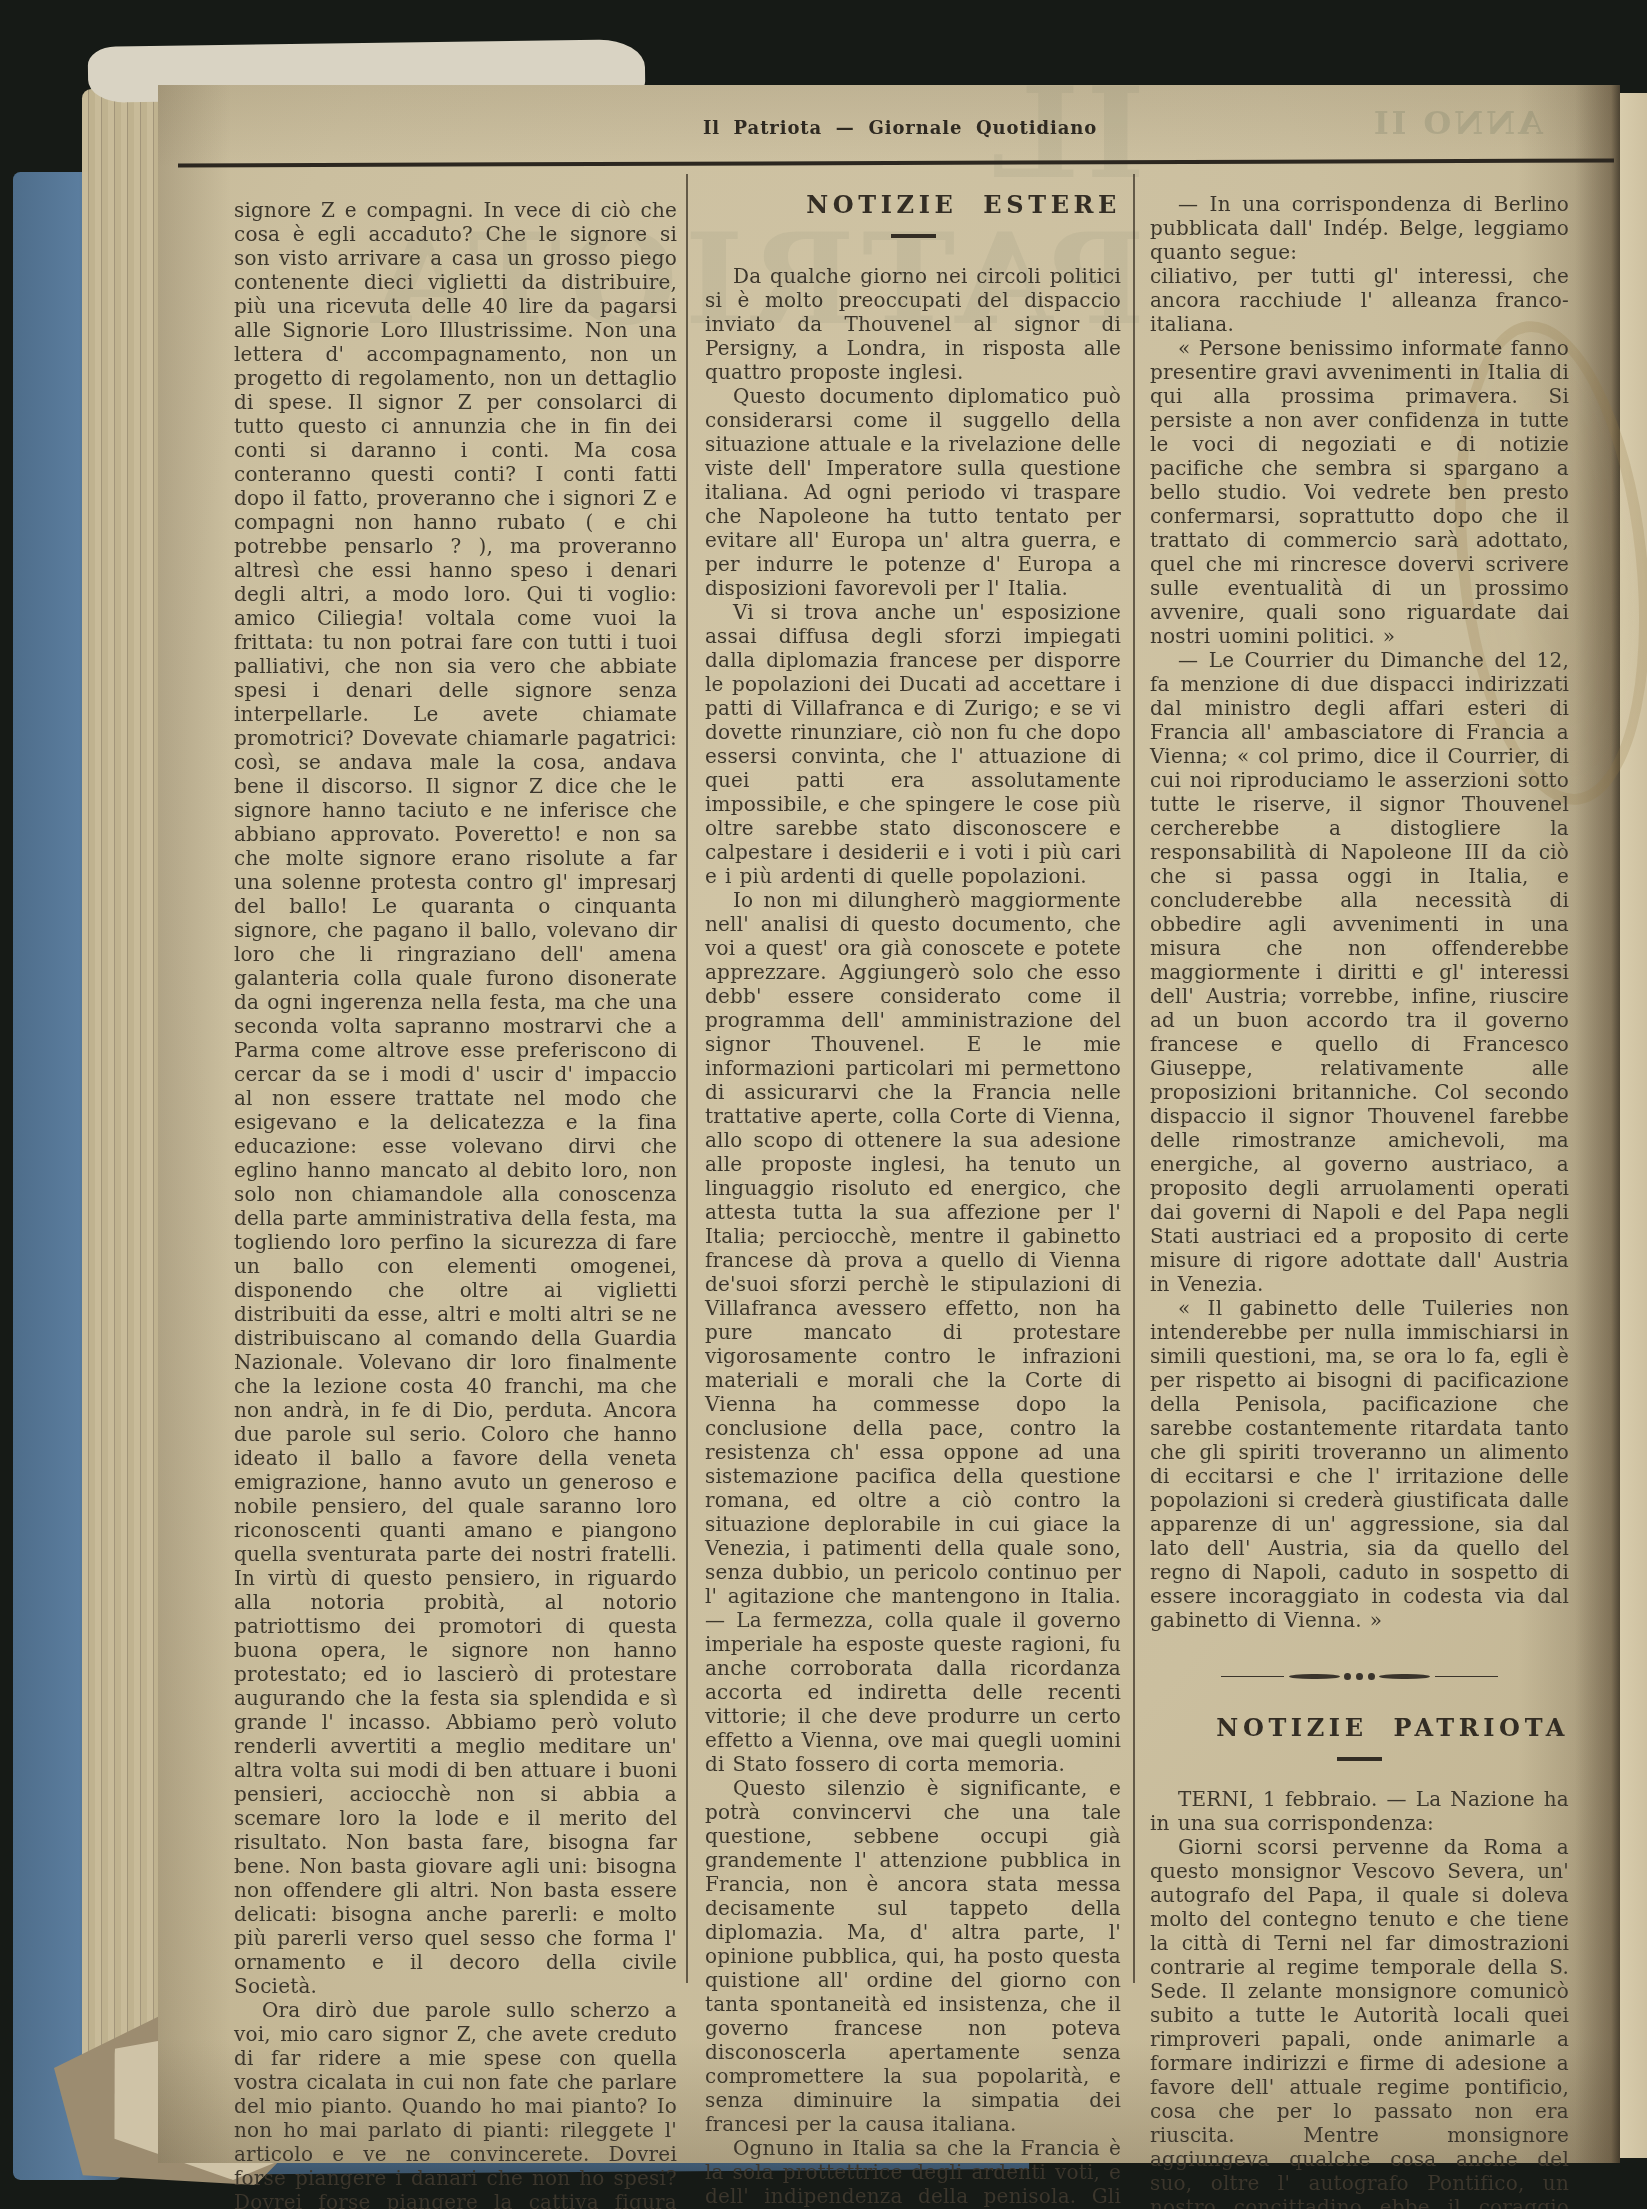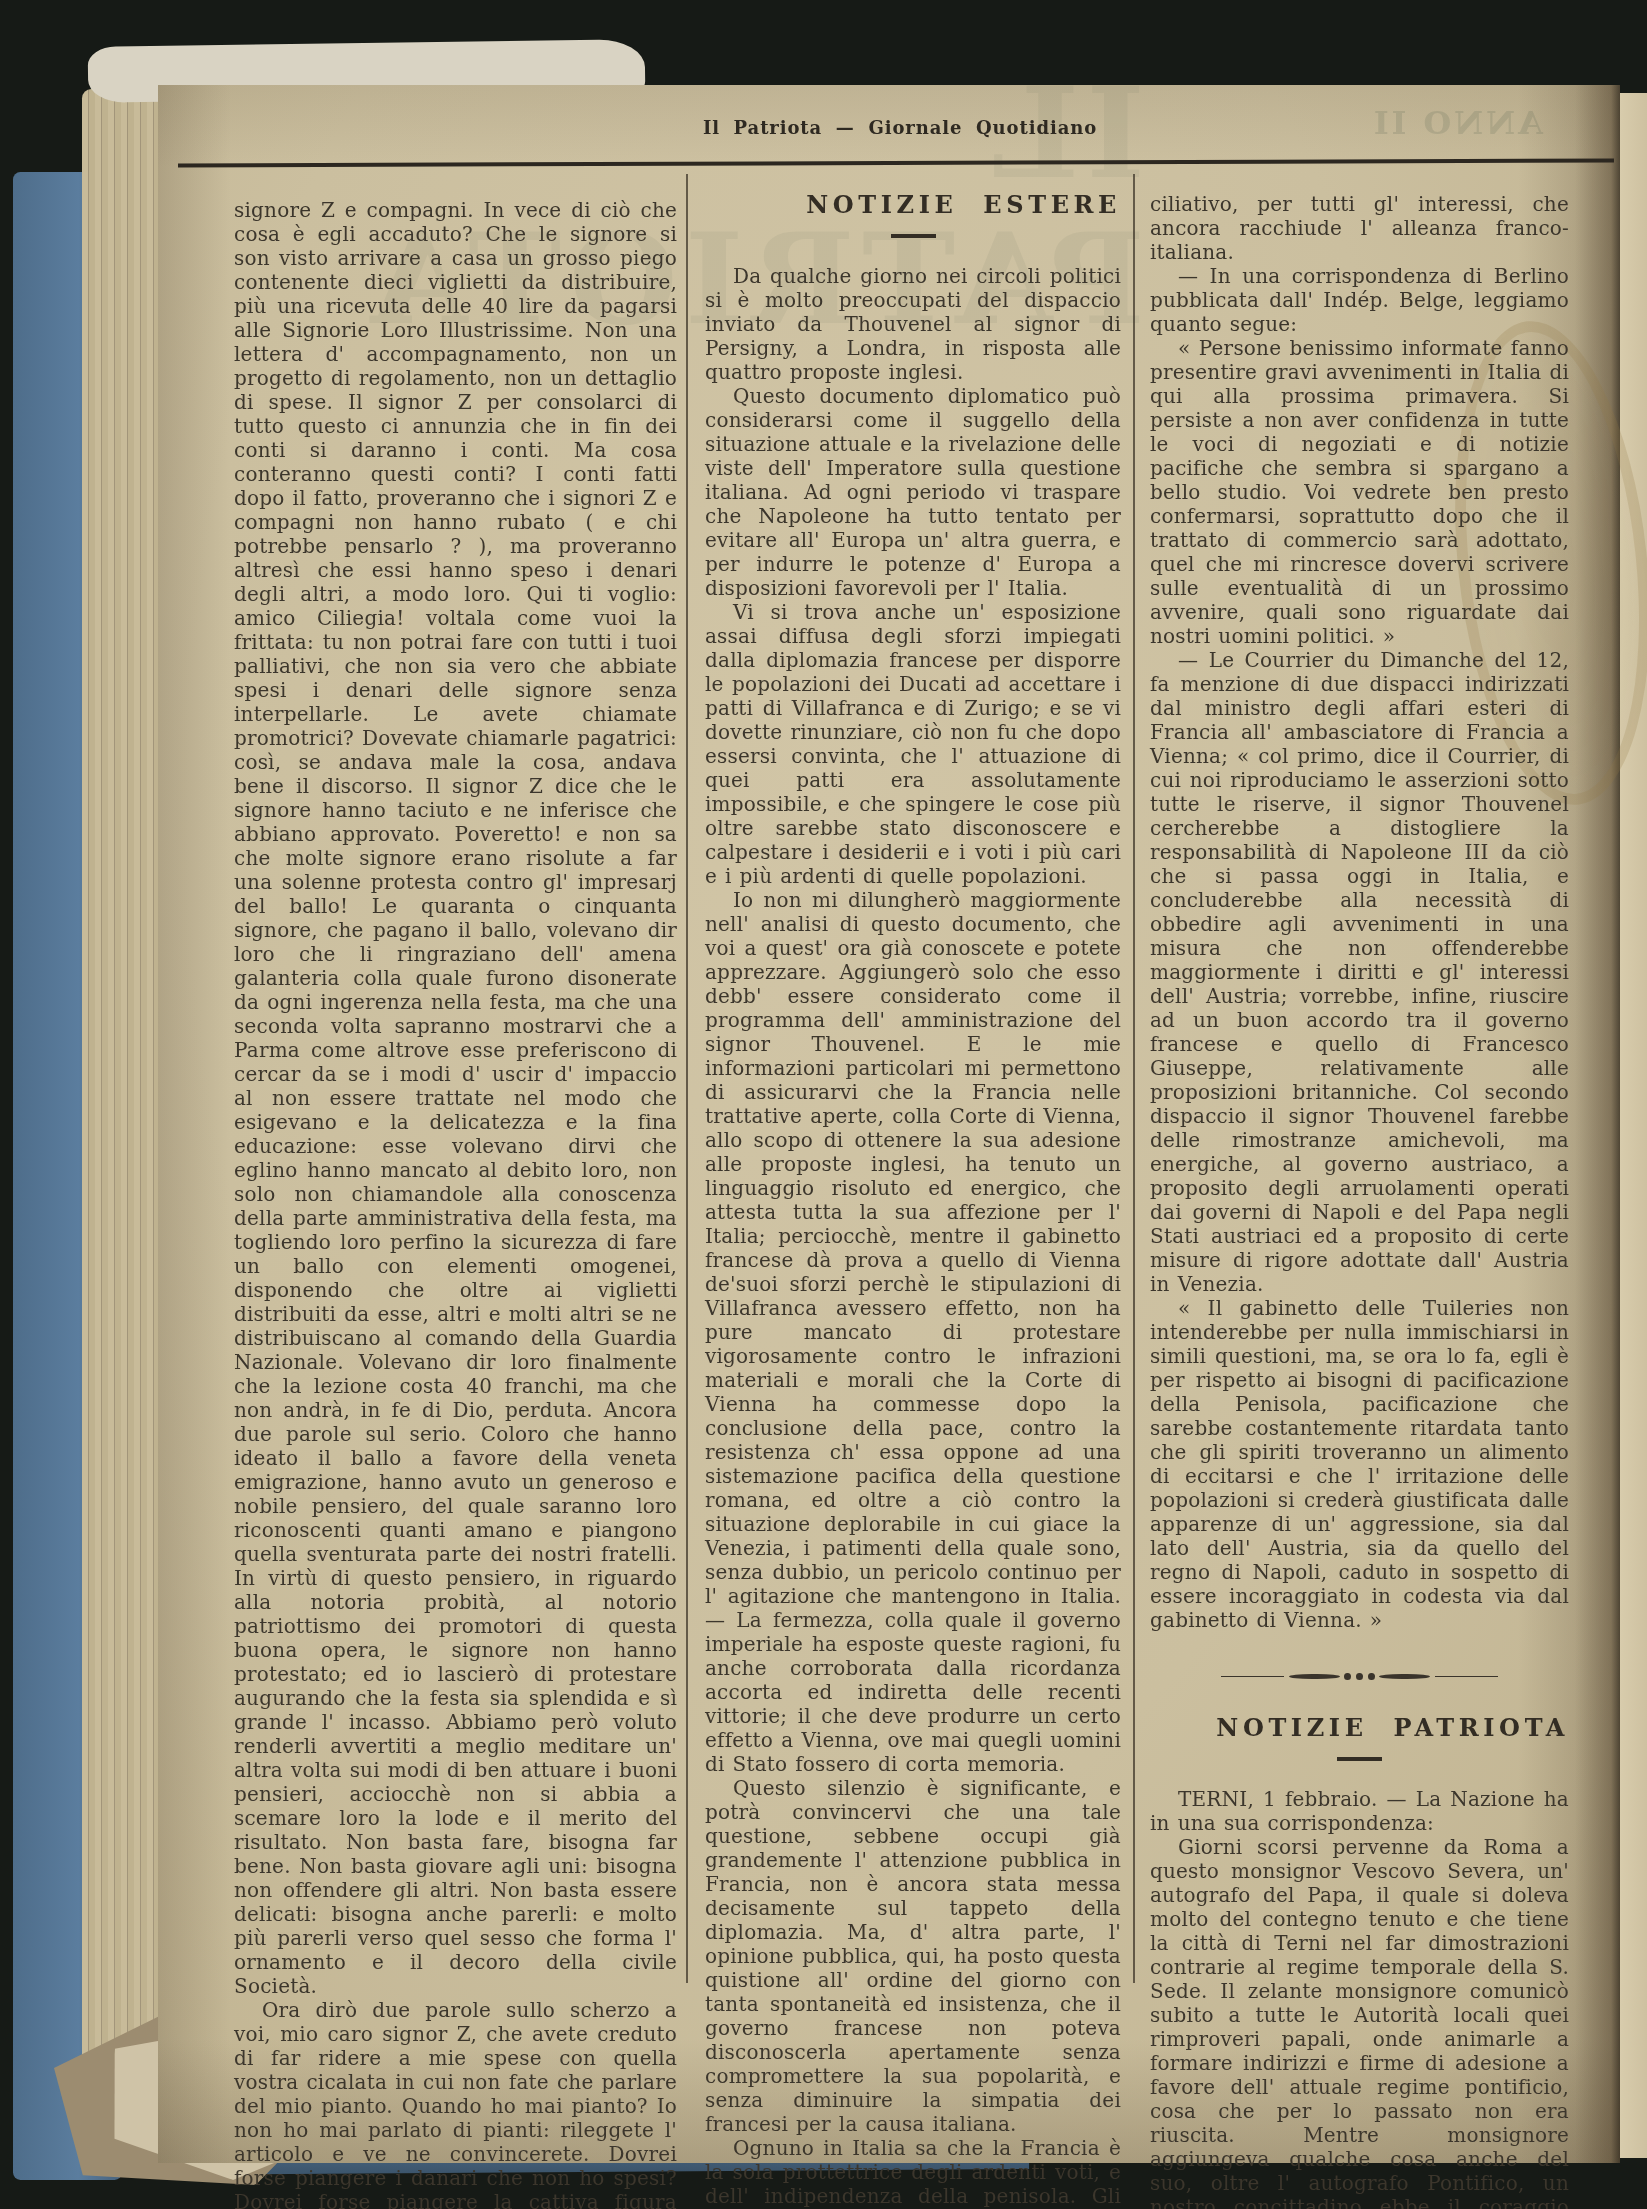--- a/index.html
+++ b/index.html
@@ -114,22 +114,22 @@
       <p class="para indent">Vi si trova anche un' esposizione assai diffusa degli sforzi impiegati dalla diplomazia francese per disporre le popolazioni dei Ducati ad accettare i patti di Villafranca e di Zurigo; e se vi dovette rinunziare, ciò non fu che dopo essersi convinta, che l' attuazione di quei patti era assolutamente impossibile, e che spingere le cose più oltre sarebbe stato disconoscere e calpestare i desiderii e i voti i più cari e i più ardenti di quelle popolazioni.</p>
       <p class="para indent">Io non mi dilungherò maggiormente nell' analisi di questo documento, che voi a quest' ora già conoscete e potete apprezzare. Aggiungerò solo che esso debb' essere considerato come il programma dell' amministrazione del signor Thouvenel. E le mie informazioni particolari mi permettono di assicurarvi che la Francia nelle trattative aperte, colla Corte di Vienna, allo scopo di ottenere la sua adesione alle proposte inglesi, ha tenuto un linguaggio risoluto ed energico, che attesta tutta la sua affezione per l' Italia; perciocchè, mentre il gabinetto francese dà prova a quello di Vienna de'suoi sforzi perchè le stipulazioni di Villafranca avessero effetto, non ha pure mancato di protestare vigorosamente contro le infrazioni materiali e morali che la Corte di Vienna ha commesse dopo la conclusione della pace, contro la resistenza ch' essa oppone ad una sistemazione pacifica della questione romana, ed oltre a ciò contro la situazione deplorabile in cui giace la Venezia, i patimenti della quale sono, senza dubbio, un pericolo continuo per l' agitazione che mantengono in Italia. — La fermezza, colla quale il governo imperiale ha esposte queste ragioni, fu anche corroborata dalla ricordanza accorta ed indiretta delle recenti vittorie; il che deve produrre un certo effetto a Vienna, ove mai quegli uomini di Stato fossero di corta memoria.</p>
       <p class="para indent">Questo silenzio è significante, e potrà convincervi che una tale questione, sebbene occupi già grandemente l' attenzione pubblica in Francia, non è ancora stata messa decisamente sul tappeto della diplomazia. Ma, d' altra parte, l' opinione pubblica, qui, ha posto questa quistione all' ordine del giorno con tanta spontaneità ed insistenza, che il governo francese non poteva disconoscerla apertamente senza compromettere la sua popolarità, e senza diminuire la simpatia dei francesi per la causa italiana.</p>
       <p class="para indent">Ognuno in Italia sa che la Francia è la sola prottettrice degli ardenti voti, e dell' indipendenza della penisola. Gli Italiani darebbero dunque saggio di poca abilità politica, se non tenessero conto d' un' espressione sì viva dell' opinione pubblica in Francia.</p>
       <p class="para indent">Del resto, la gratitudine degl' Italiani verso la Francia e verso l' Imperatore si manifesta ogni giorno con sì luminose testimonianze da rendere ingiurioso il dubitare che il giorno in cui la questione della Savoia dovesse ottenere una soluzione, l' otterrà in un senso con-</p>
     </div>
 </div>
 
 <div class="col col3">
   <div>
+      <p class="para indent">— In una corrispondenza di Berlino pubblicata dall' Indép. Belge, leggiamo quanto segue:</p>
       <p class="para">ciliativo, per tutti gl' interessi, che ancora racchiude l' alleanza franco-italiana.</p>
-      <p class="para indent">— In una corrispondenza di Berlino pubblicata dall' Indép. Belge, leggiamo quanto segue:</p>
       <p class="para indent">« Persone benissimo informate fanno presentire gravi avvenimenti in Italia di qui alla prossima primavera. Si persiste a non aver confidenza in tutte le voci di negoziati e di notizie pacifiche che sembra si spargano a bello studio. Voi vedrete ben presto confermarsi, soprattutto dopo che il trattato di commercio sarà adottato, quel che mi rincresce dovervi scrivere sulle eventualità di un prossimo avvenire, quali sono riguardate dai nostri uomini politici. »</p>
       <p class="para indent">— Le Courrier du Dimanche del 12, fa menzione di due dispacci indirizzati dal ministro degli affari esteri di Francia all' ambasciatore di Francia a Vienna; « col primo, dice il Courrier, di cui noi riproduciamo le asserzioni sotto tutte le riserve, il signor Thouvenel cercherebbe a distogliere la responsabilità di Napoleone III da ciò che si passa oggi in Italia, e concluderebbe alla necessità di obbedire agli avvenimenti in una misura che non offenderebbe maggiormente i diritti e gl' interessi dell' Austria; vorrebbe, infine, riuscire ad un buon accordo tra il governo francese e quello di Francesco Giuseppe, relativamente alle proposizioni britanniche. Col secondo dispaccio il signor Thouvenel farebbe delle rimostranze amichevoli, ma energiche, al governo austriaco, a proposito degli arruolamenti operati dai governi di Napoli e del Papa negli Stati austriaci ed a proposito di certe misure di rigore adottate dall' Austria in Venezia.</p>
       <p class="para indent">« Il gabinetto delle Tuileries non intenderebbe per nulla immischiarsi in simili questioni, ma, se ora lo fa, egli è per rispetto ai bisogni di pacificazione della Penisola, pacificazione che sarebbe costantemente ritardata tanto che gli spiriti troveranno un alimento di eccitarsi e che l' irritazione delle popolazioni si crederà giustificata dalle apparenze di un' aggressione, sia dal lato dell' Austria, sia da quello del regno di Napoli, caduto in sospetto di essere incoraggiato in codesta via dal gabinetto di Vienna. »</p>
     </div>
   <div class="ornament">
     <span class="orn-line"></span>
     <span class="orn-lens"></span>
     <span class="orn-dot"></span>
     <span class="orn-dot"></span>
     <span class="orn-dot"></span>

